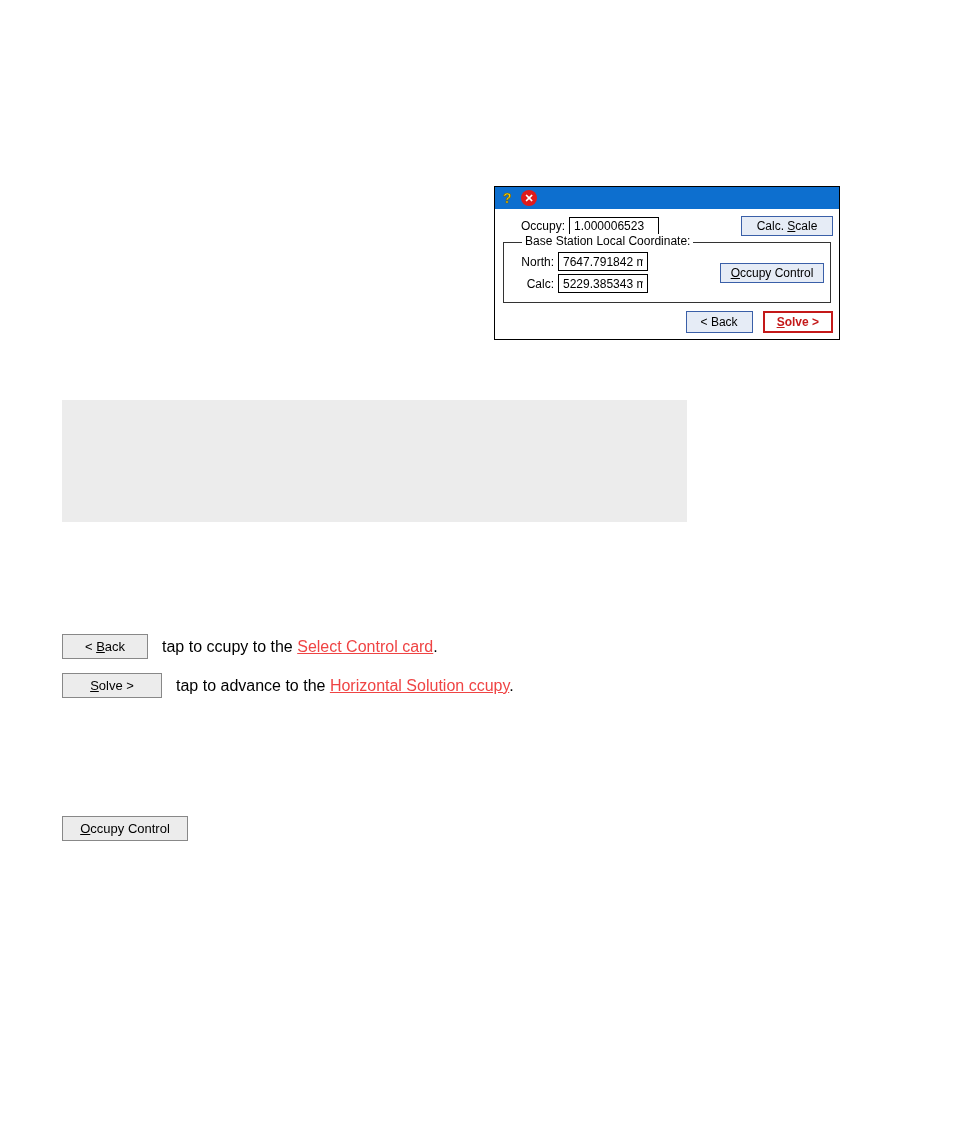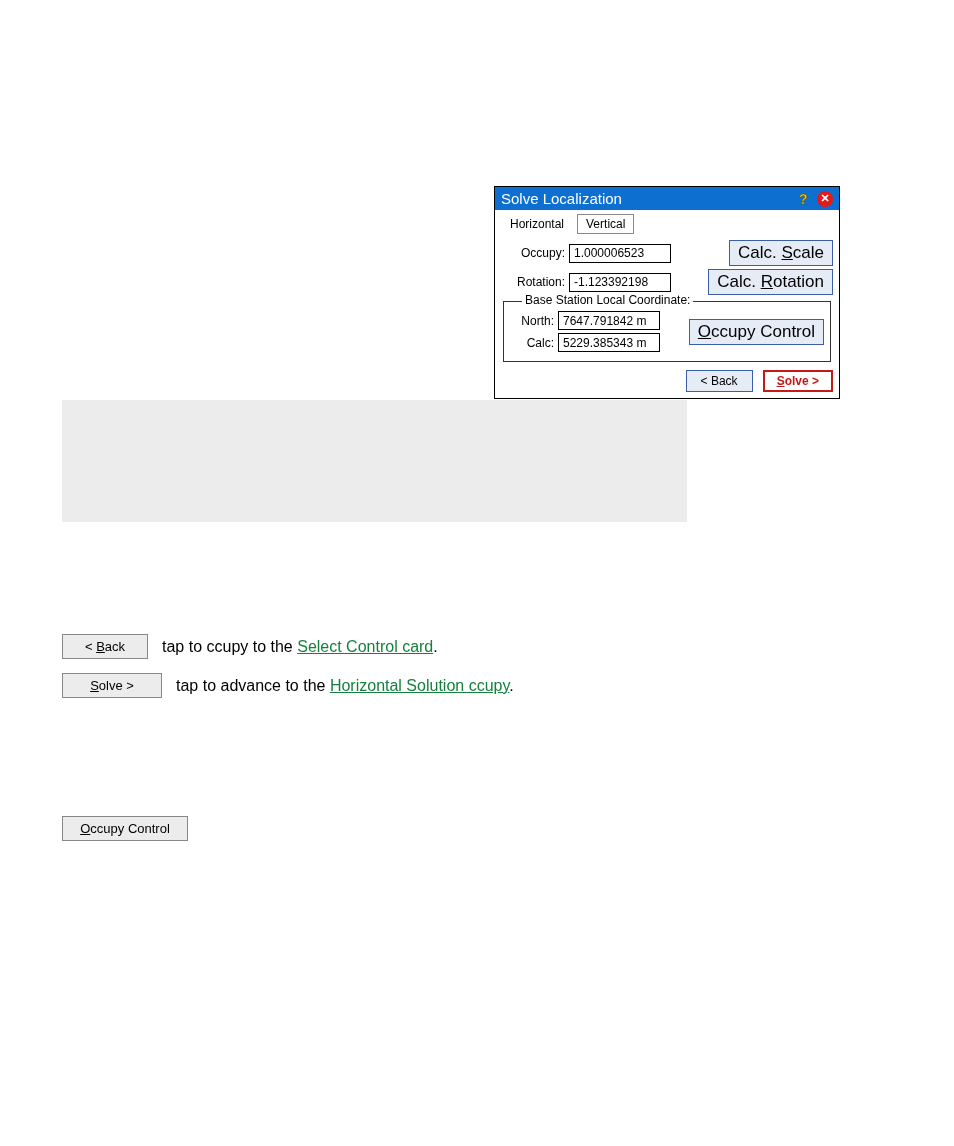--- a/index.html
+++ b/index.html
@@ -68,29 +68,29 @@
   }
   .lbl {
     width: 58px;
     text-align: right;
     font-size: 12px;
   }
   .txt-in {
     border: 1px solid #000;
     font-size: 12px;
     padding: 1px 4px;
-    width: 102px;
+    width: 90px;
     height: 19px;
     background: #fff;
     font-family: Arial, Helvetica, sans-serif;
   }
   .btn {
     border: 1px solid #3a5fa8;
     background: #e6ecf6;
-    font-size: 17px;
+    font-size: 12px;
     padding: 2px 8px;
     cursor: pointer;
     font-family: Arial, Helvetica, sans-serif;
     min-width: 92px;
     text-align: center;
   }
   .btn .ul { text-decoration: underline; }
   .fieldset {
     border: 1px solid #333;
     margin: 6px 2px 4px 2px;
@@ -155,65 +155,54 @@
     background: #ececec;
     padding: 4px 10px;
     font-size: 13px;
     min-width: 86px;
     text-align: center;
   }
   .step-btn .ul { text-decoration: underline; }
   .step-text { padding-top: 4px; flex: 1; }
   .link {
     text-decoration: underline;
-    color: #15803d;
+    color: #ef4444;
   }
   .content-area {
     position: absolute;
     top: 540px;
     left: 62px;
     width: 800px;
   }
 </style>
 </head>
 <body>
 
 <div class="gray-block"></div>
 
 <div class="dialog">
   <div class="titlebar">
-    <span class="title">Solve Localization</span>
     <span class="tb-icons">
       <span class="help-icon">
         <svg width="14" height="14" viewBox="0 0 14 14">
           <text x="2" y="12" font-size="14" font-weight="bold" fill="#f6d90a" stroke="#7a5c00" stroke-width="0.6">?</text>
         </svg>
       </span>
       <span class="close-icon">✕</span>
     </span>
   </div>
   <div class="dialog-body">
-    <div class="tabs">
-      <div class="tab">Horizontal</div>
-      <div class="tab inactive">Vertical</div>
-    </div>
 
     <div class="row">
       <span class="lbl">Occupy:</span>
       <input class="txt-in" value="1.000006523" style="">
       <span style="flex:1"></span>
       <button class="btn"><span>Calc. </span><span class="ul">S</span><span>cale</span></button>
     </div>
 
-    <div class="row">
-      <span class="lbl">Rotation:</span>
-      <input class="txt-in" value="-1.123392198" style="">
-      <span style="flex:1"></span>
-      <button class="btn"><span>Calc. </span><span class="ul">R</span><span>otation</span></button>
-    </div>
 
     <div class="fieldset">
       <span class="legend">Base Station Local Coordinate:</span>
       <div style="display:flex; gap:24px;">
         <div style="flex:1;">
           <div class="row" style="margin-left:0;">
             <span class="lbl">North:</span>
             <input class="txt-in" value="7647.791842 m" style="">
           </div>
           <div class="row" style="margin-left:0;">

